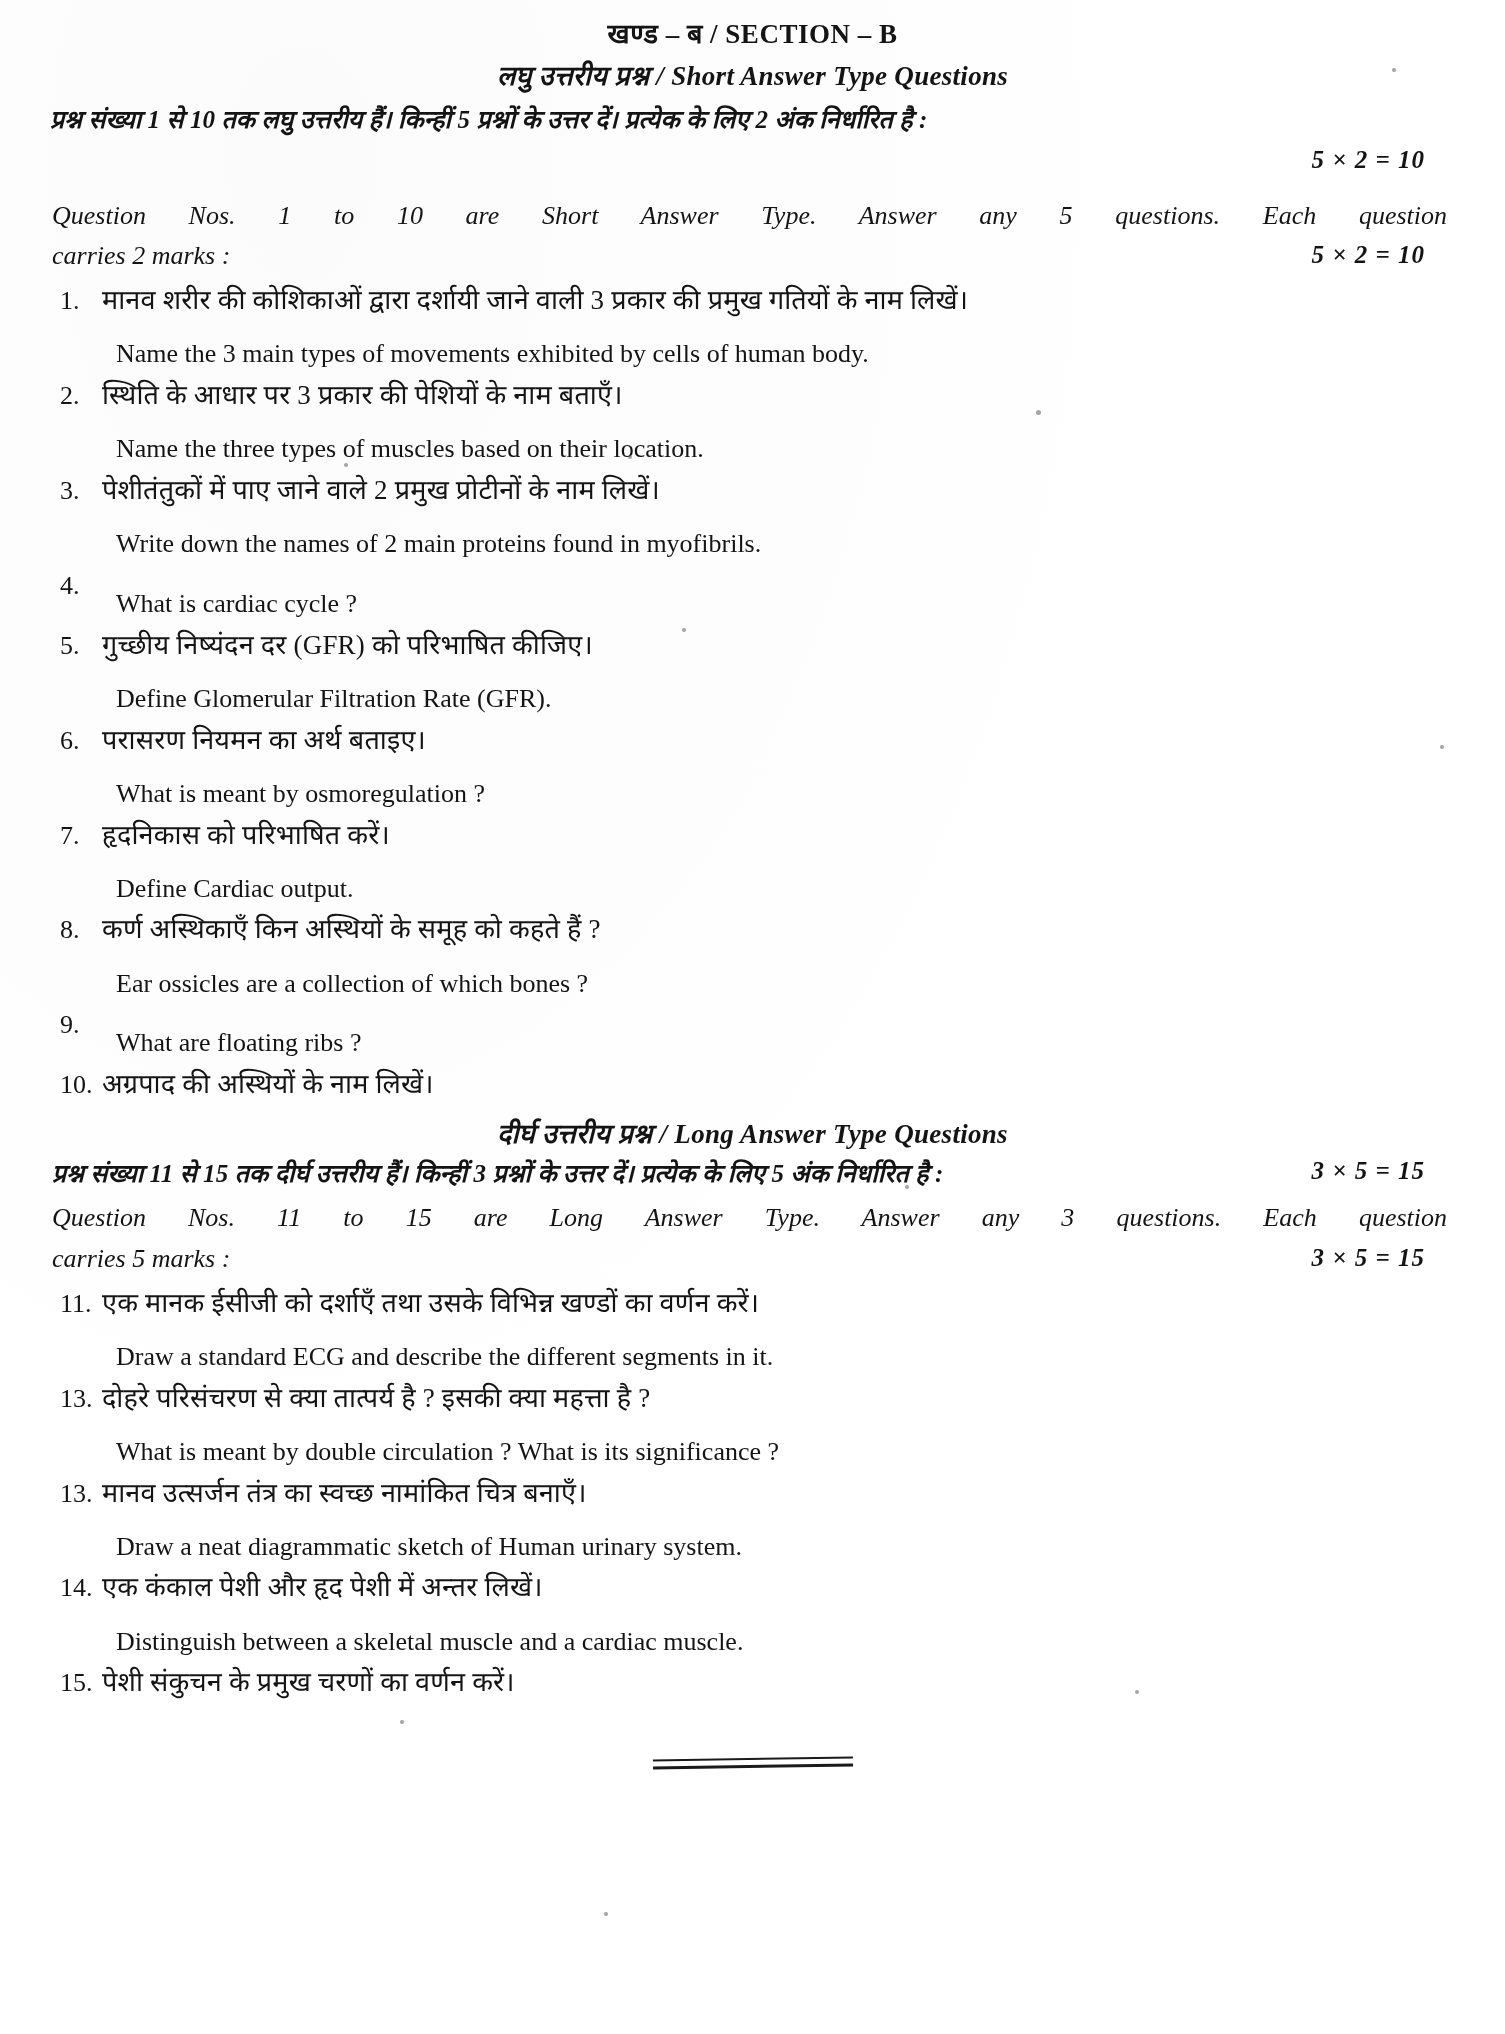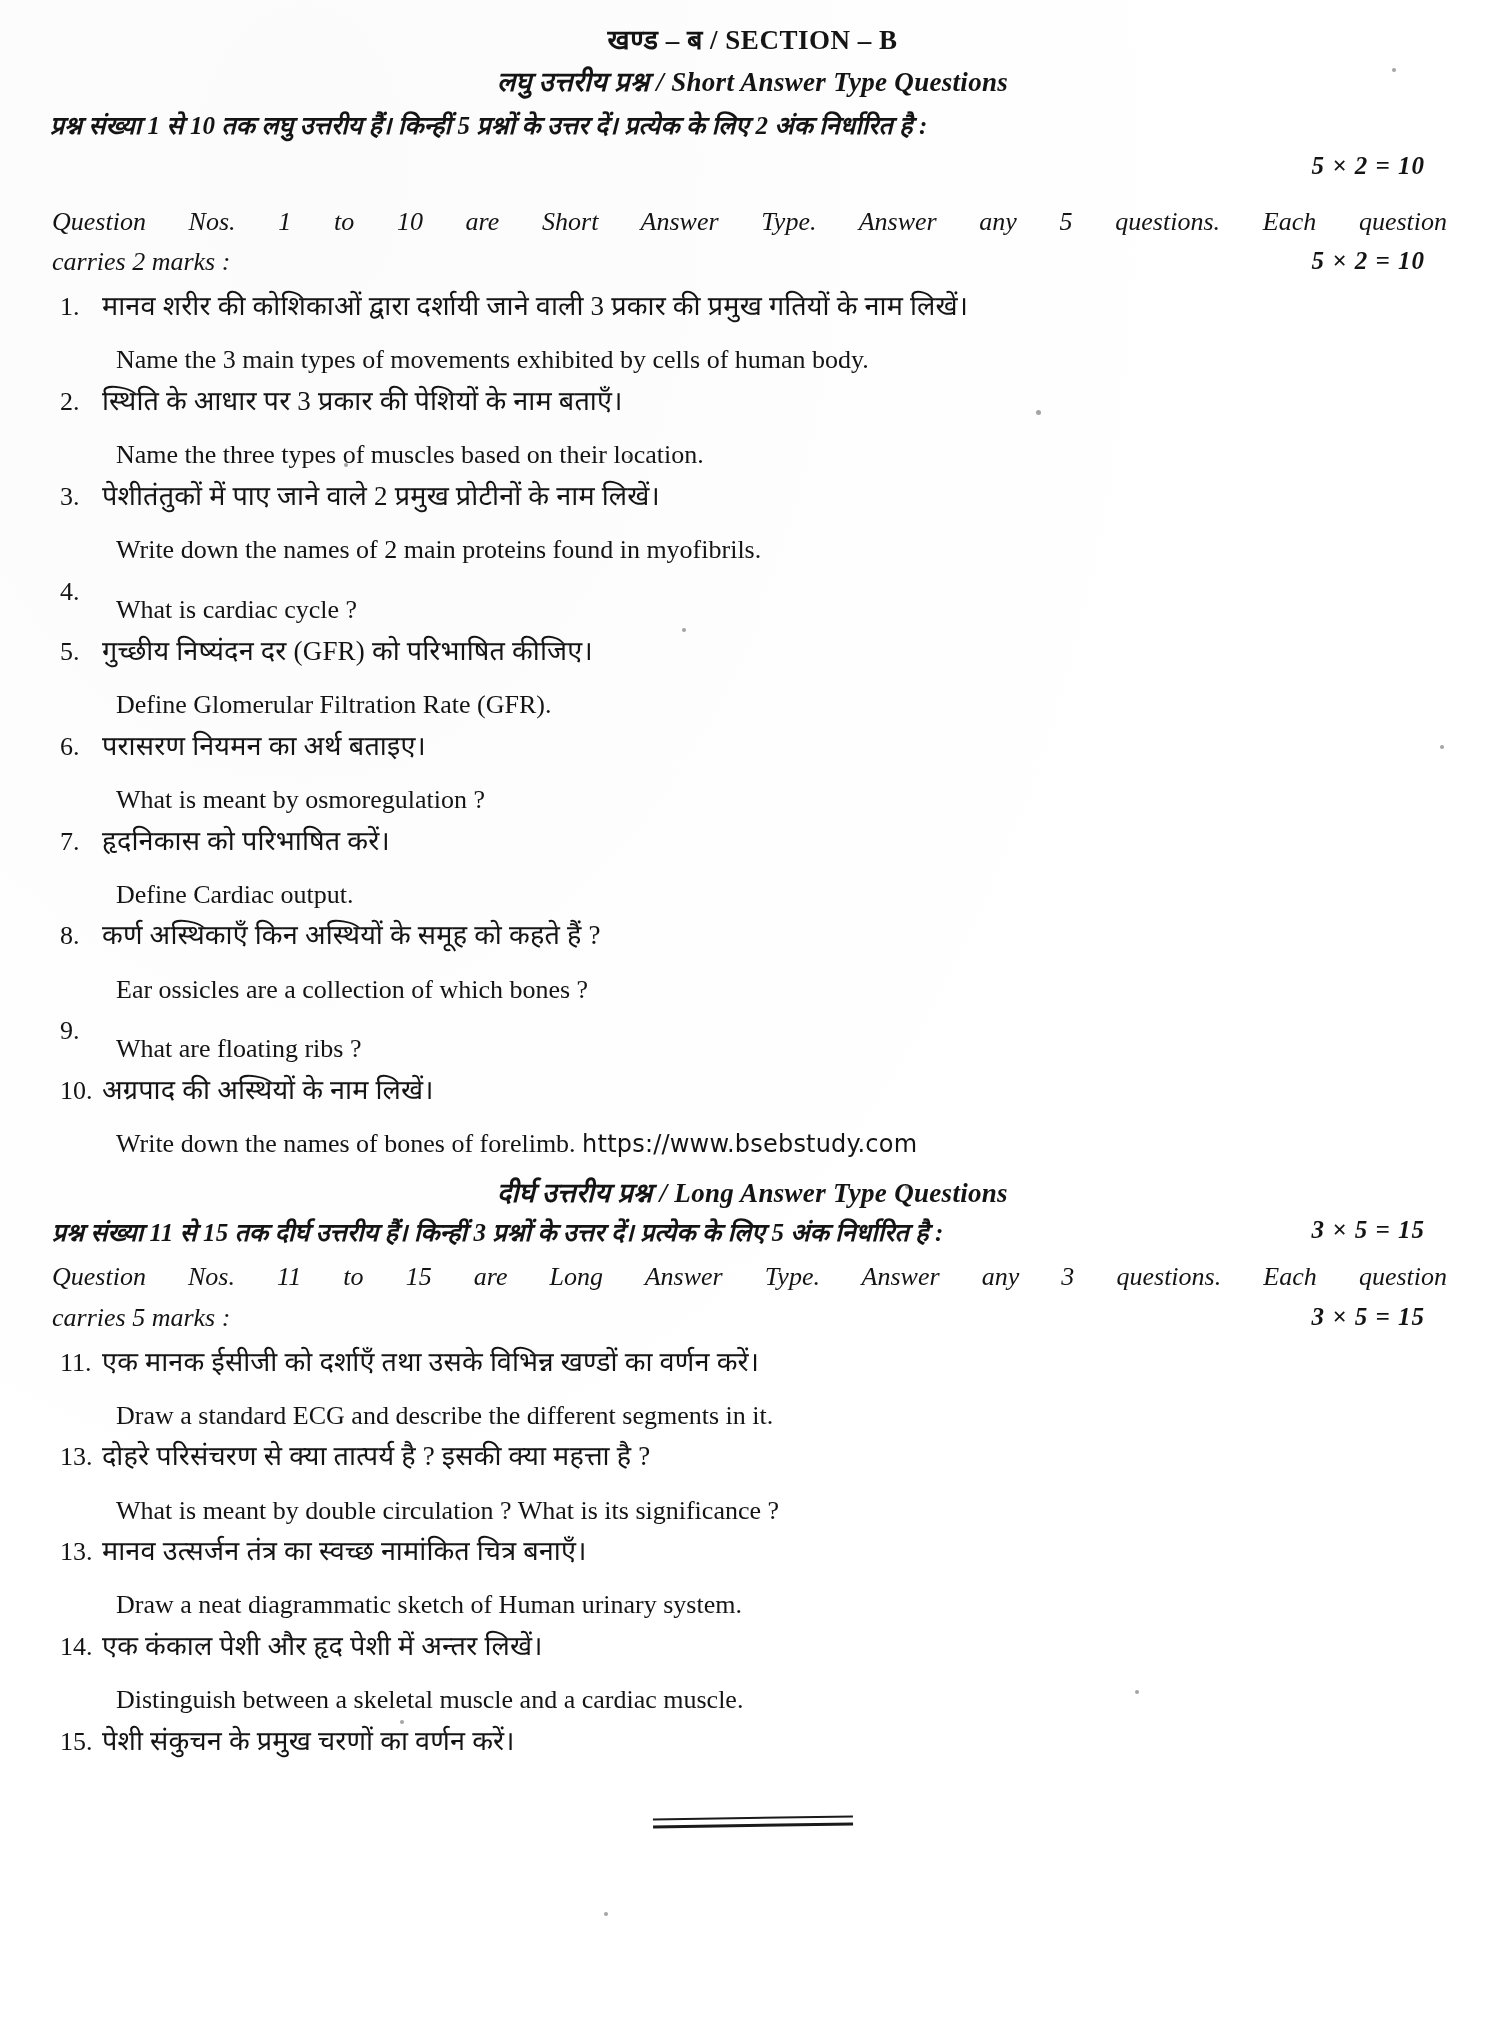--- a/index.html
+++ b/index.html
@@ -16,21 +16,21 @@
     overflow: hidden;
   }
 
   
   .page {
     position: absolute;
     inset: 0;
     background:
       radial-gradient(ellipse at 20% 8%, #fbfbfb 0%, #ffffff 55%),
       linear-gradient(180deg, #fdfdfd 0%, #ffffff 30%, #fdfdfd 100%);
-    padding: 6px 40px;
+    padding: 0 40px;
     box-sizing: border-box;
   }
 
   .speck {
     position: absolute;
     background: #5a5a5a;
     border-radius: 50%;
     opacity: .55;
     pointer-events: none;
   }
@@ -257,24 +257,20 @@
       <div class="q-num">9.</div>
       <div class="q-body">
         <div class="q-en">What are floating ribs ?</div>
       </div>
     </div>
 
     <div class="q">
       <div class="q-num">10.</div>
       <div class="q-body">
         <div class="q-hi">अग्रपाद की अस्थियों के नाम लिखें।</div>
-        <div class="q-en">
-          <span>Write down the names of bones of forelimb.</span>
-          <span class="url">https://www.bsebstudy.com</span>
-        </div>
       </div>
     </div>
 
   </div>
 
   <div class="sub-title center long-head">दीर्घ उत्तरीय प्रश्न / Long Answer Type Questions</div>
 
   <div class="en-instr-2">
     <span class="marks-inline">3 × 5 = 15</span>
     <span class="hi-instr" style="display:block;margin-top:6px;padding-left:0;">प्रश्न संख्या 11 से 15 तक दीर्घ उत्तरीय हैं। किन्हीं 3 प्रश्नों के उत्तर दें। प्रत्येक के लिए 5 अंक निर्धारित है :</span>

